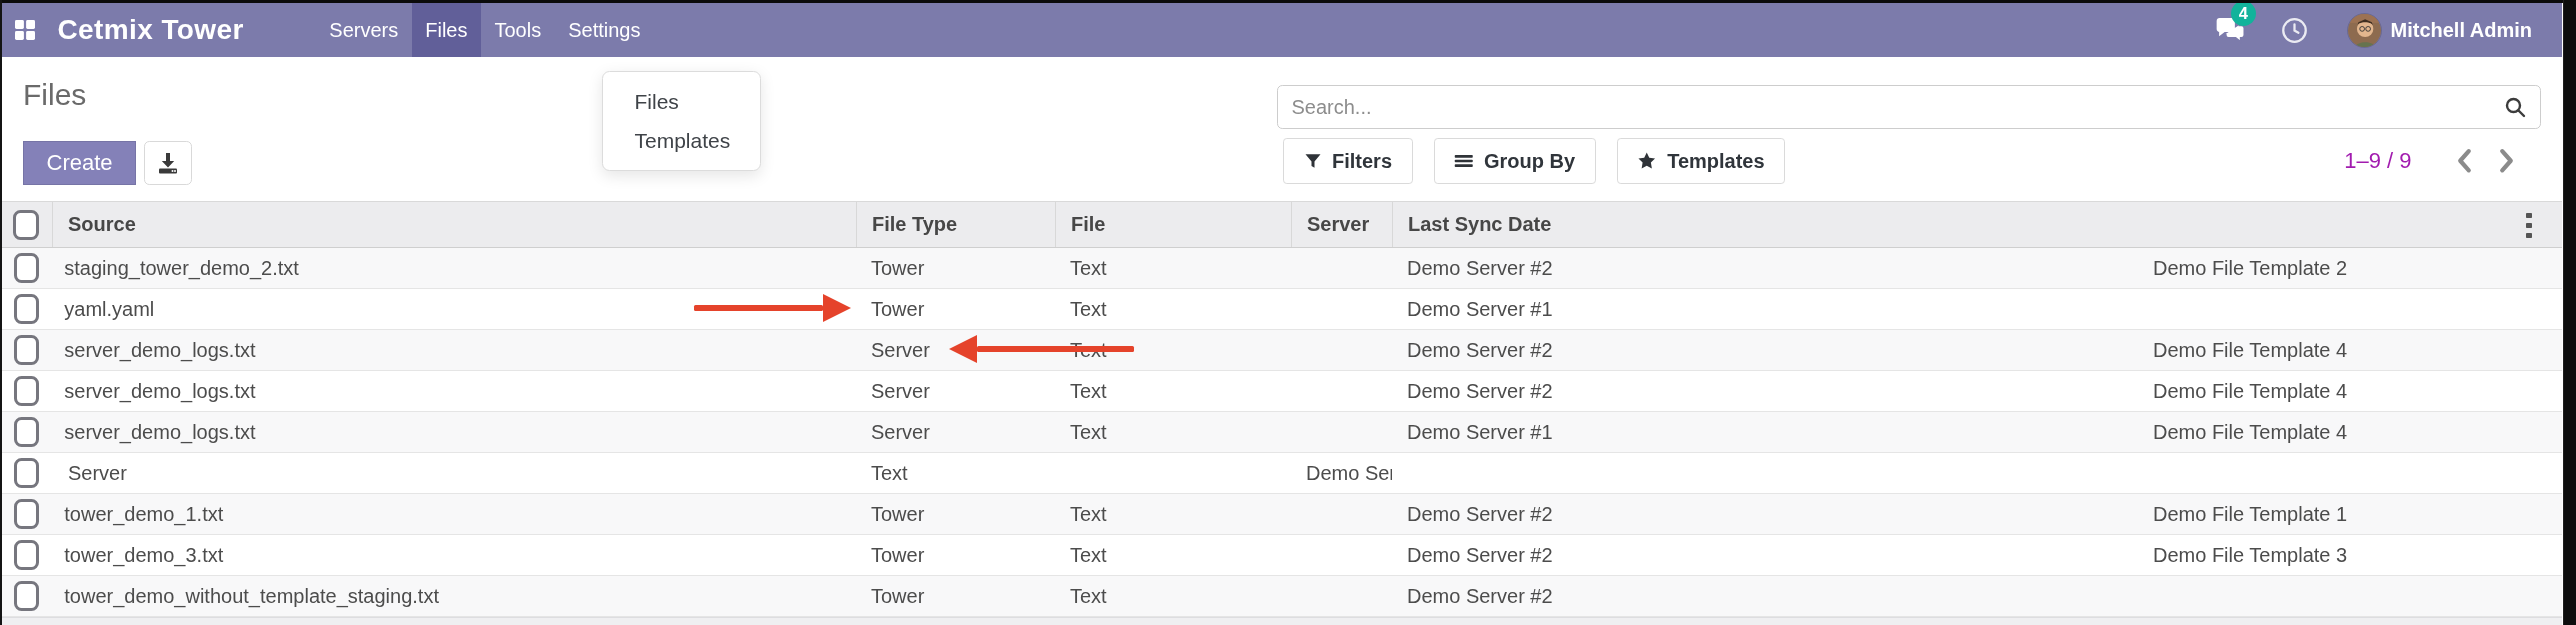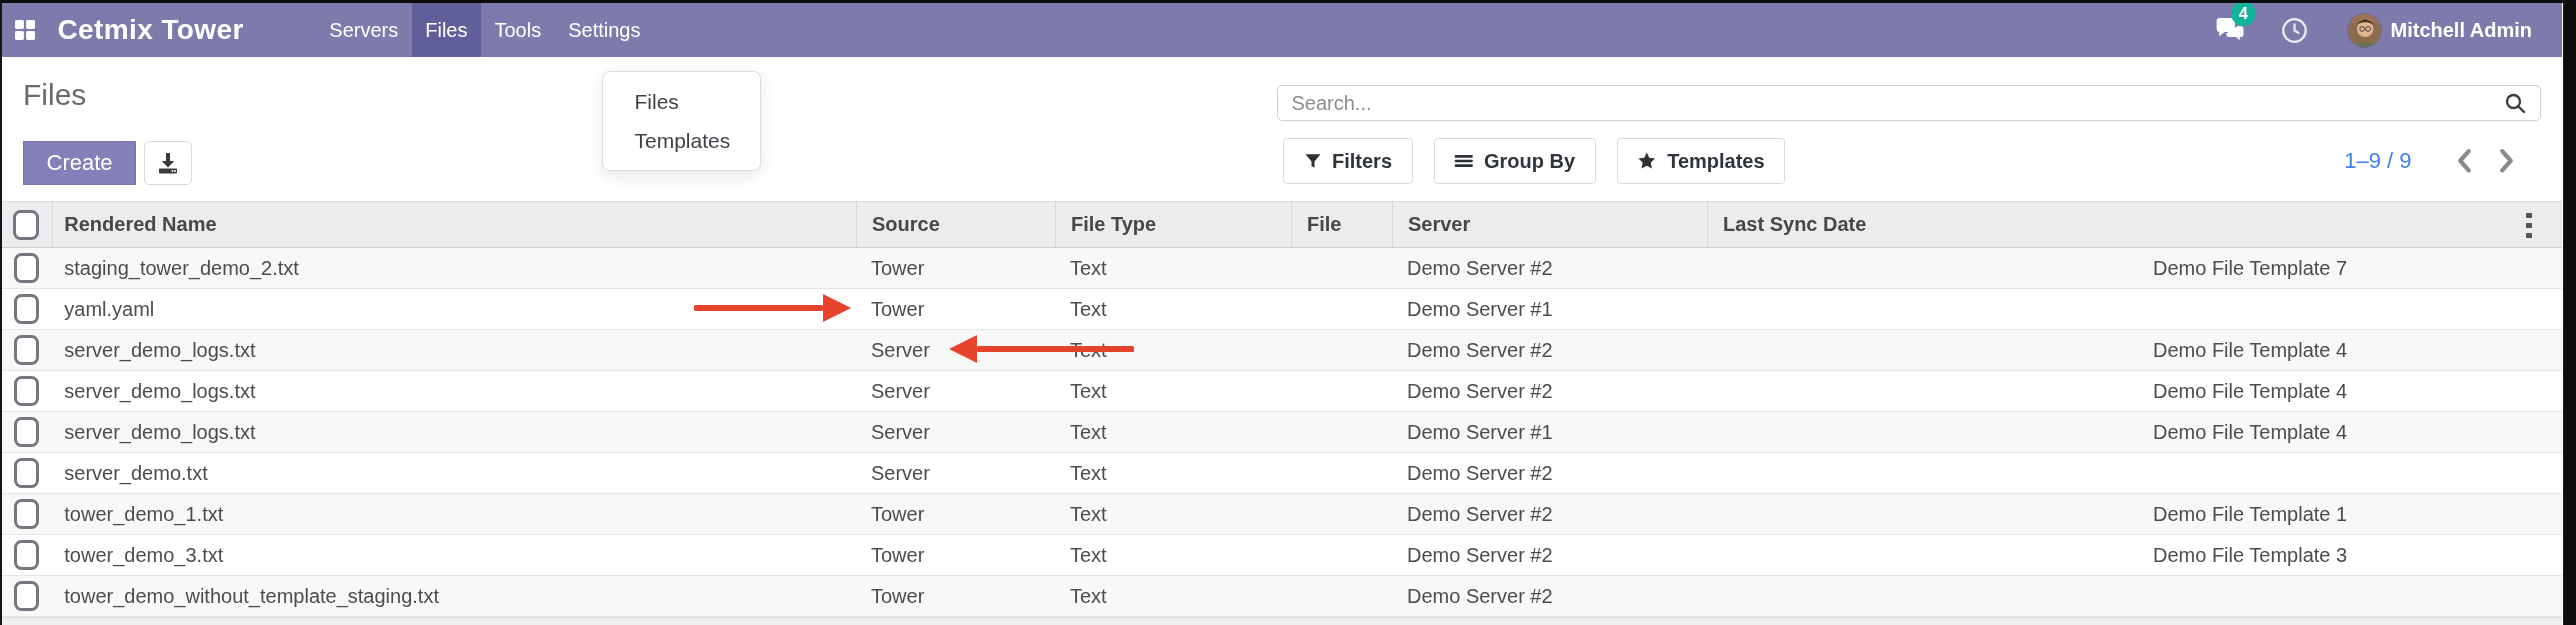--- a/index.html
+++ b/index.html
@@ -37,32 +37,32 @@
 
   
   .control-panel { position:absolute; left:0; top:70px; width:2562px; height:131px; background:#fff; }
   .page-title { position:absolute; left:23px; top:75px; font-size:30px; color:#6a6a6a; }
   .btn-create { position:absolute; left:23px; top:71px; height:44px; padding:0 22.5px;
                 background:var(--primary,#8481b8); border:0.8px solid #7674a6; border-radius:0;
                 color:#fff; font-size:22px; font-family:inherit; cursor:pointer; top:71px; }
   .buttons-row { position:absolute; left:23px; top:71px; display:flex; gap:7.5px; }
   .btn-export { width:48px; height:44px; background:#fff; border:0.8px solid #d9d9d9; border-radius:5.3px;
                 display:flex; align-items:center; justify-content:center; cursor:pointer; }
-  .searchbox { position:absolute; left:1277px; top:15px; width:1264px; height:36px;
+  .searchbox { position:absolute; left:1277px; top:15px; width:1264px; height:44px;
                border:1.5px solid #cdcdcd; border-radius:5.3px; background:#fff;
                display:flex; align-items:center; padding:0 13.5px; }
   .searchbox input { flex:1; border:none; outline:none; font-size:20px; color:#444;
                      font-family:inherit; background:transparent; }
   .searchbox input::placeholder { color:#8d8d8d; }
   .filter-row { position:absolute; left:1283px; top:68px; display:flex; gap:21px; }
   .fbtn { height:46px; background:#fff; border:0.8px solid #dadada; border-radius:3.8px;
           display:flex; align-items:center; gap:10.5px; padding:0 19.5px;
           font-size:20px; font-weight:700; color:#30353b; font-family:inherit; cursor:pointer; }
   .pager { position:absolute; right:35px; top:68px; height:46px; display:flex; align-items:center; }
-  .pager-text { font-size:22px; color:#3b82f6; margin-right:31.5px; }
+  .pager-text { font-size:22px; color:#a21caf; margin-right:31.5px; }
   .pager-btn { background:none; border:none; cursor:pointer; padding:0 10.5px; display:flex; align-items:center; }
 
   
   .table { position:absolute; left:0; top:201px; width:2562px; }
   .grid-row { display:grid; grid-template-columns:53px 803px 199px 236px 101px 315px 431px 1fr; align-items:center; }
   .thead { height:47px; background:#ececee; border-top:0.8px solid #d9d9d9; border-bottom:0.8px solid #cfcfcf; }
   .th { font-size:20px; font-weight:700; color:#474747; padding-left:15px; height:100%;
         display:flex; align-items:center; cursor:pointer; position:relative; }
   .th + .th { border-left:0.8px solid #d8d8d8; }
   .cbx-cell { display:flex; align-items:center; justify-content:center; height:100%; }
@@ -208,21 +208,20 @@
         </svg>
       </button>
     </div>
   </div>
 
   <div class="table">
     <div class="grid-row thead" style="position:relative;">
       <div class="cbx-cell" style="border-right:0.8px solid #d8d8d8;">
         <input type="checkbox" class="cbx" style="">
       </div>
-      <div class="th" style="border-left:none; padding-left:11.3px;">Rendered Name</div>
       <div class="th">Source</div>
       <div class="th">File Type</div>
       <div class="th">File</div>
       <div class="th">Server</div>
       <div class="th">Last Sync Date</div>
       <div class="col-toggle">
         <i></i>
           <i></i>
           <i></i>
       </div>
@@ -232,21 +231,21 @@
         <div class="grid-row row odd">
     <div class="cbx-cell">
       <input type="checkbox" class="cbx" style="">
     </div>
     <div class="cell name">staging_tower_demo_2.txt</div>
     <div class="cell">Tower</div>
     <div class="cell">Text</div>
     <div class="cell"></div>
     <div class="cell">Demo Server #2</div>
     <div class="cell"></div>
-    <div class="cell">Demo File Template 7</div>
+    <div class="cell">Demo File Template 2</div>
   </div>
         <div class="grid-row row">
     <div class="cbx-cell">
       <input type="checkbox" class="cbx" style="">
     </div>
     <div class="cell name">yaml.yaml</div>
     <div class="cell">Tower</div>
     <div class="cell">Text</div>
     <div class="cell"></div>
     <div class="cell">Demo Server #1</div>
@@ -286,21 +285,20 @@
     <div class="cell">Text</div>
     <div class="cell"></div>
     <div class="cell">Demo Server #1</div>
     <div class="cell"></div>
     <div class="cell">Demo File Template 4</div>
   </div>
         <div class="grid-row row">
     <div class="cbx-cell">
       <input type="checkbox" class="cbx" style="">
     </div>
-    <div class="cell name">server_demo.txt</div>
     <div class="cell">Server</div>
     <div class="cell">Text</div>
     <div class="cell"></div>
     <div class="cell">Demo Server #2</div>
     <div class="cell"></div>
     <div class="cell"></div>
   </div>
         <div class="grid-row row odd">
     <div class="cbx-cell">
       <input type="checkbox" class="cbx" style="">

